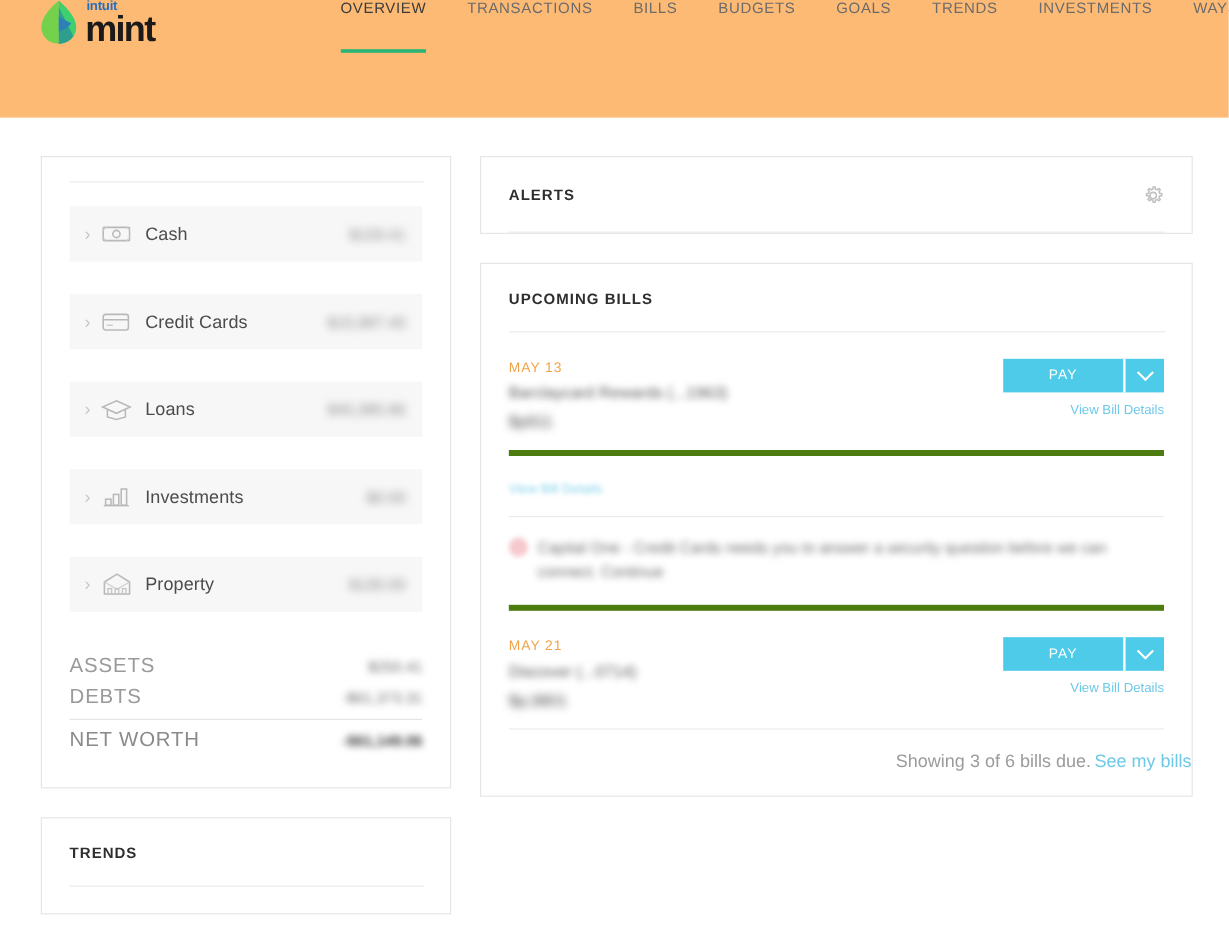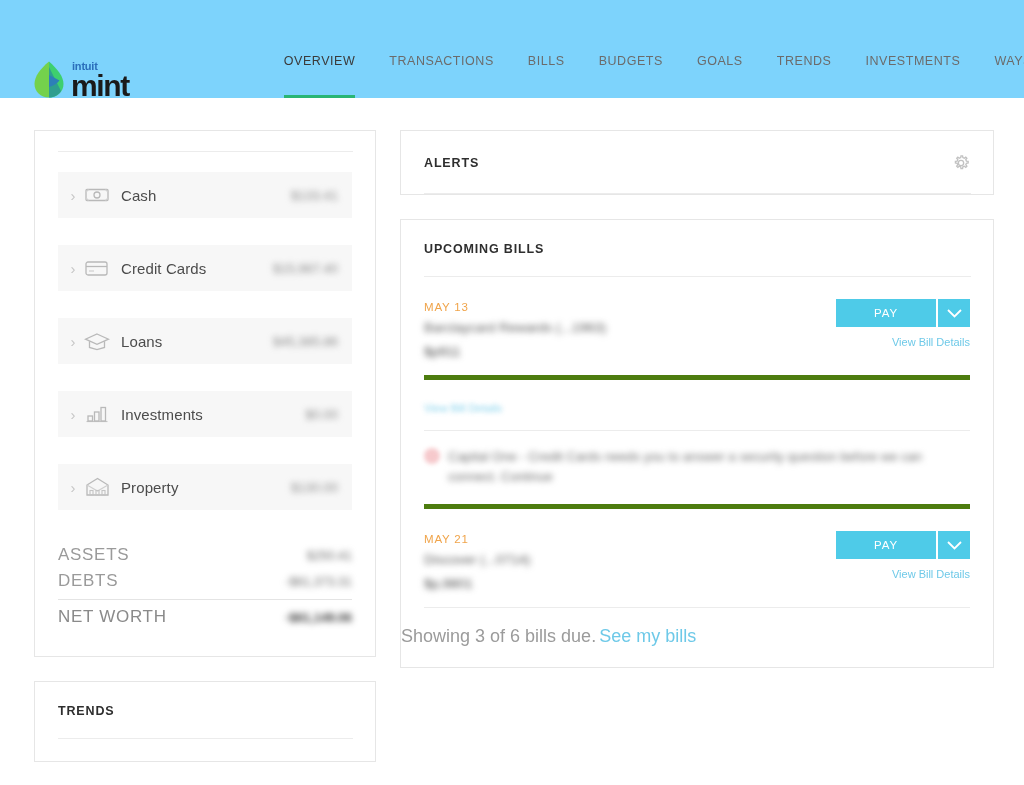--- a/index.html
+++ b/index.html
@@ -8,23 +8,23 @@
     width: 1024px; height: 785px;
     font-family: "Liberation Sans", sans-serif;
     background: #ffffff;
     overflow: hidden;
     -webkit-font-smoothing: antialiased;
   }
 
   
   .header {
     height: 98px;
-    background: #7dd3fc;
-    display: flex;
-    align-items: flex-end;
+    background: #fdba74;
+    display: flex;
+    align-items: flex-start;
     padding: 0 0 0 34px;
     position: relative;
   }
   .logo-wrap { display: flex; align-items: center; gap: 7px; }
   .leaf { width: 30px; height: 37px; display: block; }
   .logo-text { display: flex; flex-direction: column; justify-content: center; line-height: 1; }
   .intuit-word {
     font-size: 11px; font-weight: bold; color: #2a6ebb;
     letter-spacing: -0.2px; margin-bottom: 1px; margin-left: 1px;
   }
@@ -256,23 +256,23 @@
   }
   .err-text {
     font-size: 13px;
     color: #6e6e6e;
     line-height: 1.5;
     filter: blur(3.1px);
     user-select: none;
   }
 
   .bills-footer {
-    text-align: left;
+    text-align: right;
     padding: 18px 0 20px 0;
-    font-size: 18px;
+    font-size: 15px;
     color: #9b9b9b;
   }
   .bills-footer .see-link { color: #6ec9e8; cursor: pointer; margin-left: 3px; }
 </style>
 </head>
 <body>
 
 <div class="header">
   <div class="logo-wrap">
     <svg class="leaf" viewBox="0 0 30 37">

